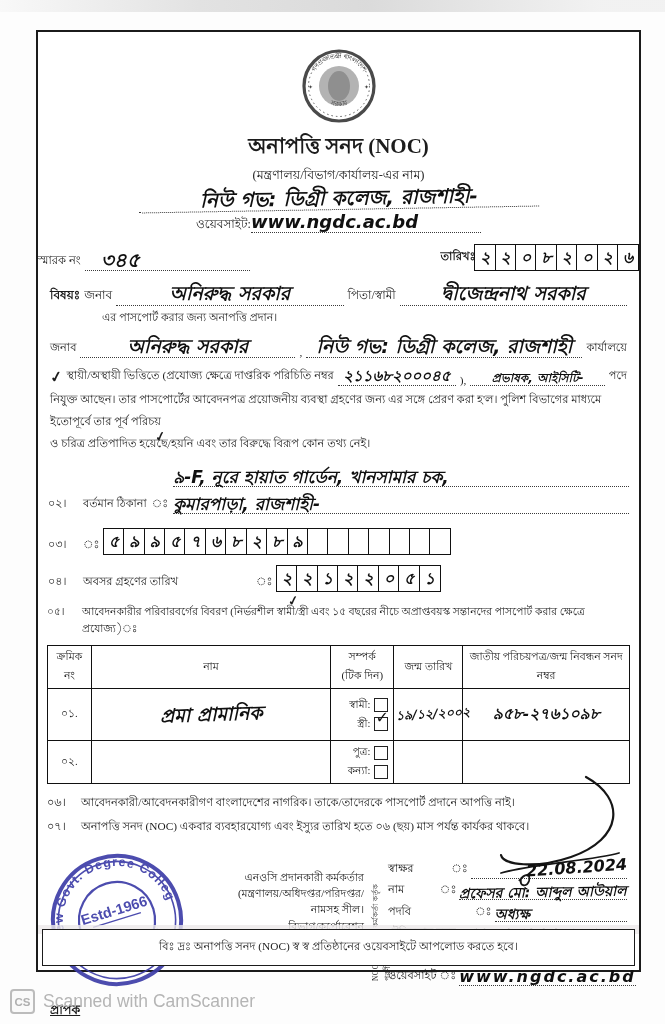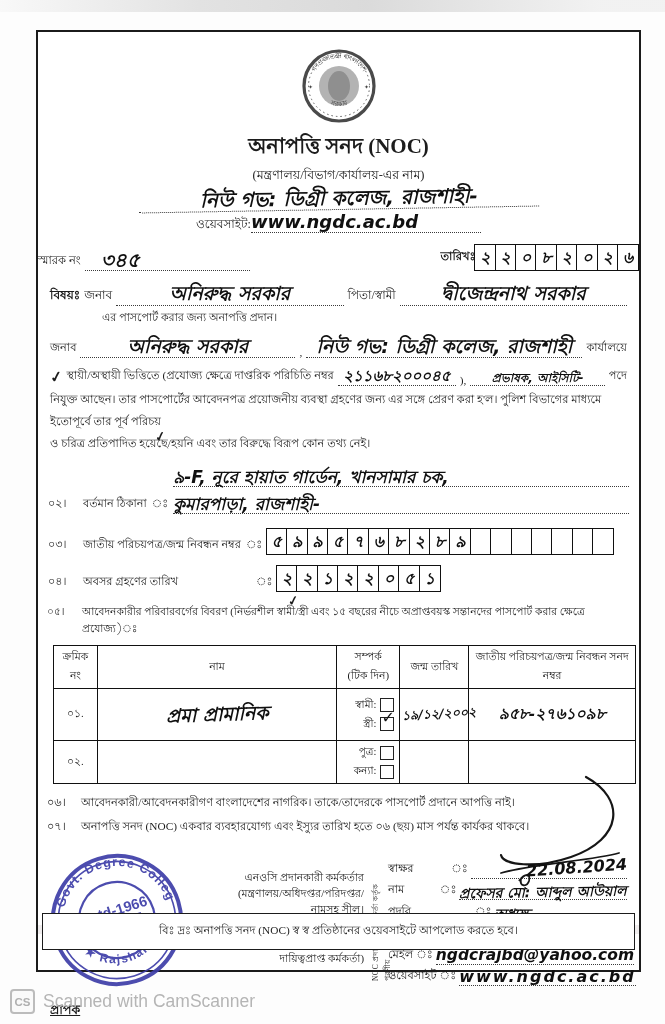--- a/index.html
+++ b/index.html
@@ -38,21 +38,21 @@
   .check-above{position:absolute;top:-13px;left:28%;font-size:13px;font-weight:bold;transform:rotate(-12deg);}
   .item-row{display:flex;align-items:flex-end;padding:0 10px;margin-top:11px;font-size:11.2px;gap:5px;}
   .item-no{width:30px;flex:none;}
   .addr-lines{flex:1;}
   .addr-line{width:100%;margin-top:2px;}
   .addr-line .hw{font-size:17px;}
   .addr-line2{margin-top:9px;}
   .lbl-03{flex:none;}
   .item05{padding:0 9px;margin-top:12px;font-size:10.6px;position:relative;display:flex;gap:5px;}
   .tick-05{position:absolute;left:250px;top:-11px;font-size:13px;font-weight:bold;transform:rotate(-10deg);}
-  table.fam{border-collapse:collapse;margin:7px 15px 0;width:calc(100% - 18px);table-layout:fixed;}
+  table.fam{border-collapse:collapse;margin:7px 9px 0;width:calc(100% - 18px);table-layout:fixed;}
   table.fam th,table.fam td{border:1.4px solid #111;font-weight:normal;font-size:10.8px;text-align:center;padding:2px;vertical-align:middle;}
   th.c-sl{width:7%;}th.c-name{width:42%;}th.c-rel{width:10.5%;}th.c-dob{width:11.5%;}th.c-nid{width:29%;}
   .row1{height:52px;}.row2{height:42px;}
   .name-hw{font-size:19px;transform:rotate(-2deg);display:inline-block;}
   .rel-line{display:flex;align-items:center;justify-content:flex-end;gap:4px;padding:1px 3px;font-size:10.5px;}
   .cbox{width:12px;height:12px;border:1.4px solid #222;position:relative;flex:none;background:#fff;}
   .cbox .mark{position:absolute;left:0px;top:-8px;font-size:16px;font-weight:bold;}
   .dob-hw{font-size:12.5px;white-space:nowrap;transform:rotate(-3deg);display:inline-block;}
   .nid-hw{font-size:15.5px;white-space:nowrap;}
   .item-sent{display:flex;padding:0 9px;margin-top:10px;font-size:11.3px;gap:6px;}
@@ -65,21 +65,21 @@
   .sig-fields{position:absolute;left:350px;top:12px;right:12px;}
   .sig-row{display:flex;align-items:flex-end;height:21.5px;font-size:11.3px;gap:3px;}
   .sig-val{flex:1;padding-bottom:0;}
   .sig-val .hw{font-size:15px;white-space:nowrap;display:inline-block;}
   .v-sign{padding-left:55px;font-size:16px !important;transform:rotate(-4deg);}
   .v-name{font-size:14px !important;transform:rotate(-1deg);}
   .flourish{position:absolute;right:-2px;top:-76px;pointer-events:none;}
   .recipient{padding:0 12px;margin-top:4px;font-size:12px;line-height:1.5;}
   .recip-label{font-weight:bold;font-size:12.5px;text-decoration:underline;}
   .gray-band{position:absolute;left:0;right:0;bottom:36px;height:9px;background:#ece8ea;opacity:.8;}
-  .note-box{position:absolute;left:4px;right:4px;bottom:20px;border:1.5px solid #1b1b1b;background:#fff;
+  .note-box{position:absolute;left:4px;right:4px;bottom:4px;border:1.5px solid #1b1b1b;background:#fff;
             text-align:center;font-size:11.3px;padding:8px 4px;}
   .wm{position:absolute;left:10px;top:989px;display:flex;align-items:center;gap:8px;
       font-family:"Liberation Sans","DejaVu Sans",sans-serif;color:#b5b5b5;font-size:17.5px;}
   .wm-badge{width:21px;height:21px;border:2.5px solid #bcbcbc;border-radius:4px;color:#b0b0b0;
             font-weight:bold;font-size:11.5px;display:flex;align-items:center;justify-content:center;background:#fafafa;}
 </style>
 </head>
 <body>
 
 <div class="page">
@@ -186,21 +186,20 @@
       <span>বর্তমান ঠিকানা</span>
       <span>ঃ</span>
       <div class="addr-lines">
         <div class="addr-line dotted"><span class="hw">৯-F, নূরে হায়াত গার্ডেন, খানসামার চক,</span></div>
         <div class="addr-line addr-line2 dotted"><span class="hw">কুমারপাড়া, রাজশাহী-</span></div>
       </div>
     </div>
 
     <div class="item-row" style="margin-top:14px;">
       <span class="item-no">০৩।</span>
-      <span class="lbl-03">জাতীয় পরিচয়পত্র/জন্ম নিবন্ধন নম্বর</span>
       <span>ঃ</span>
       <div class="boxes">
           <div class="dbox">
             <span class="hw dval">৫</span>
           </div>
           <div class="dbox">
             <span class="hw dval">৯</span>
           </div>
           <div class="dbox">
             <span class="hw dval">৯</span>

